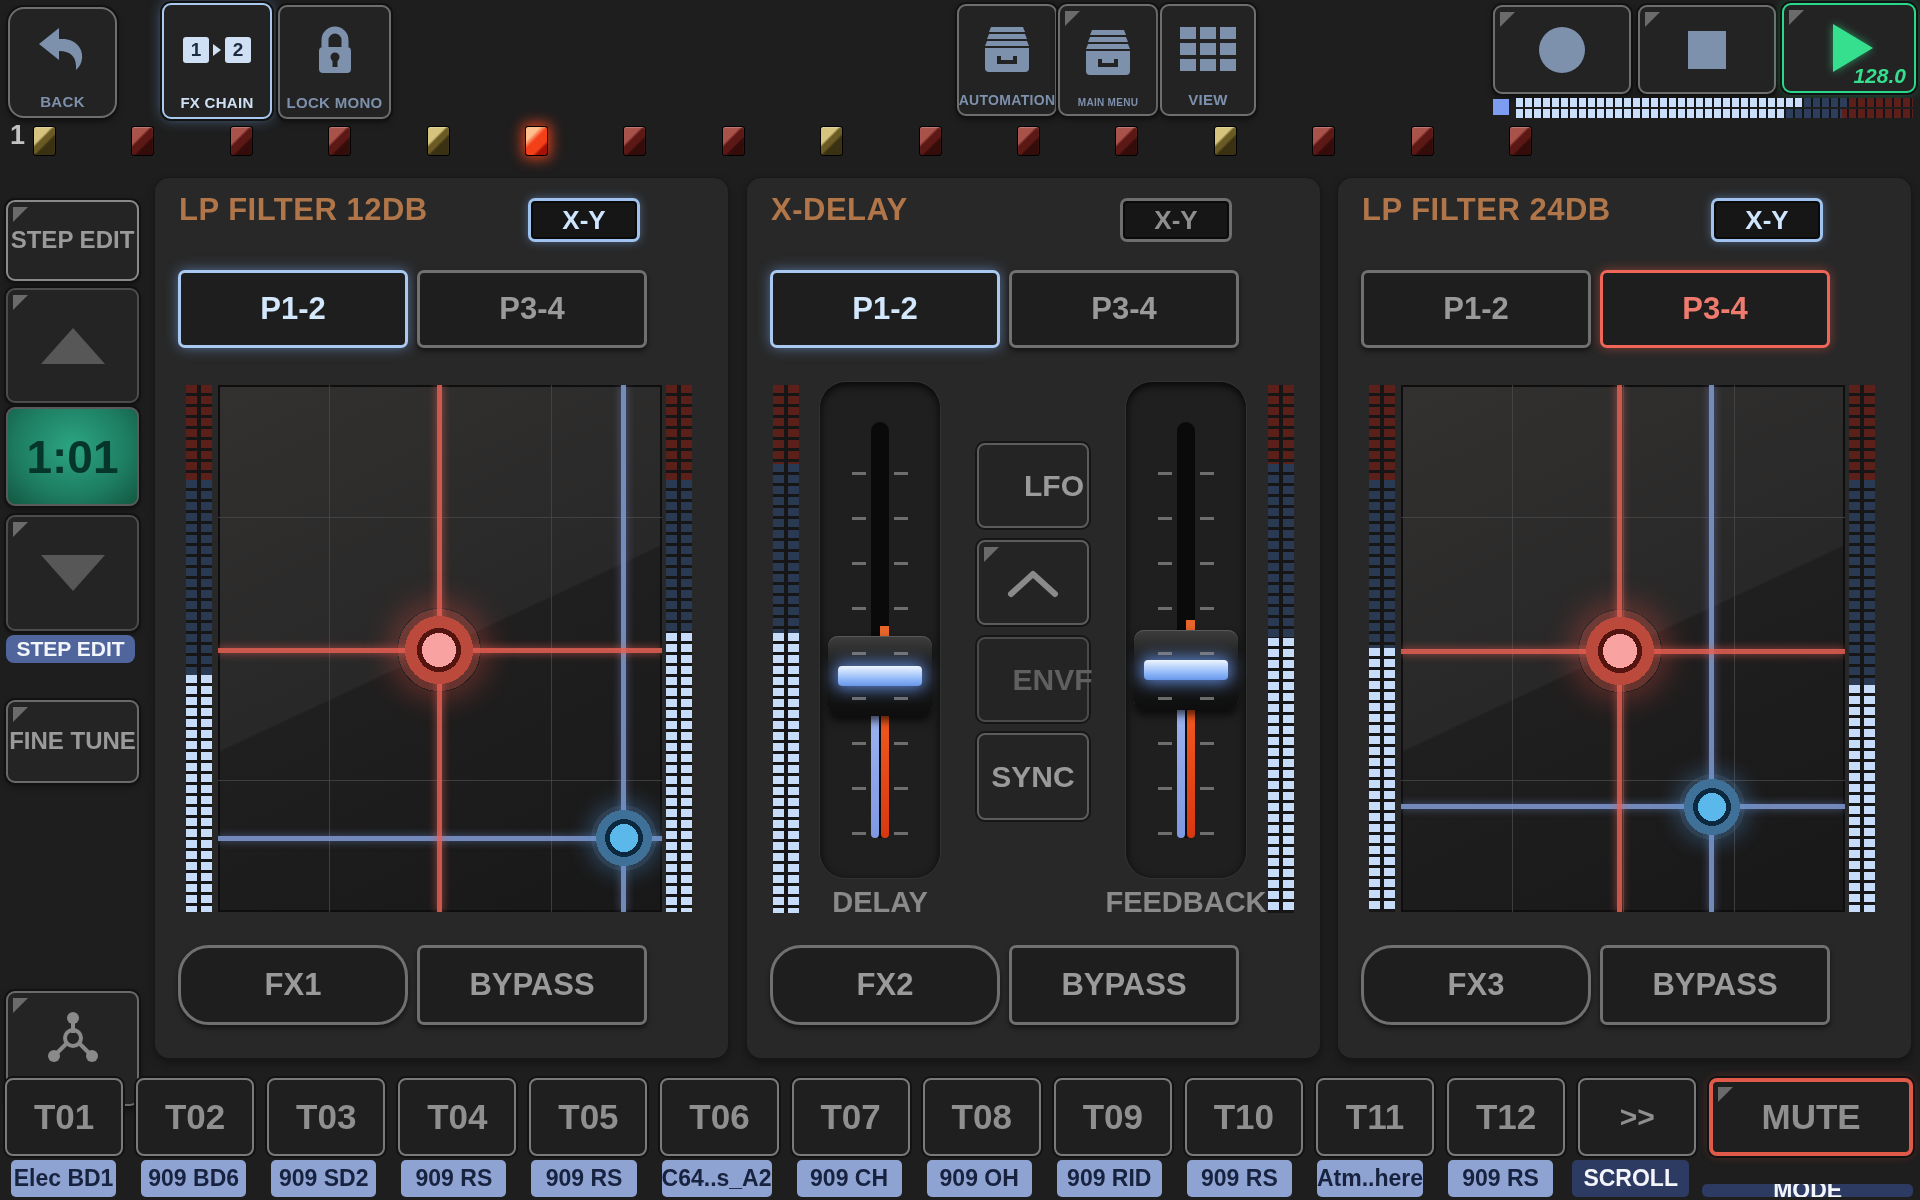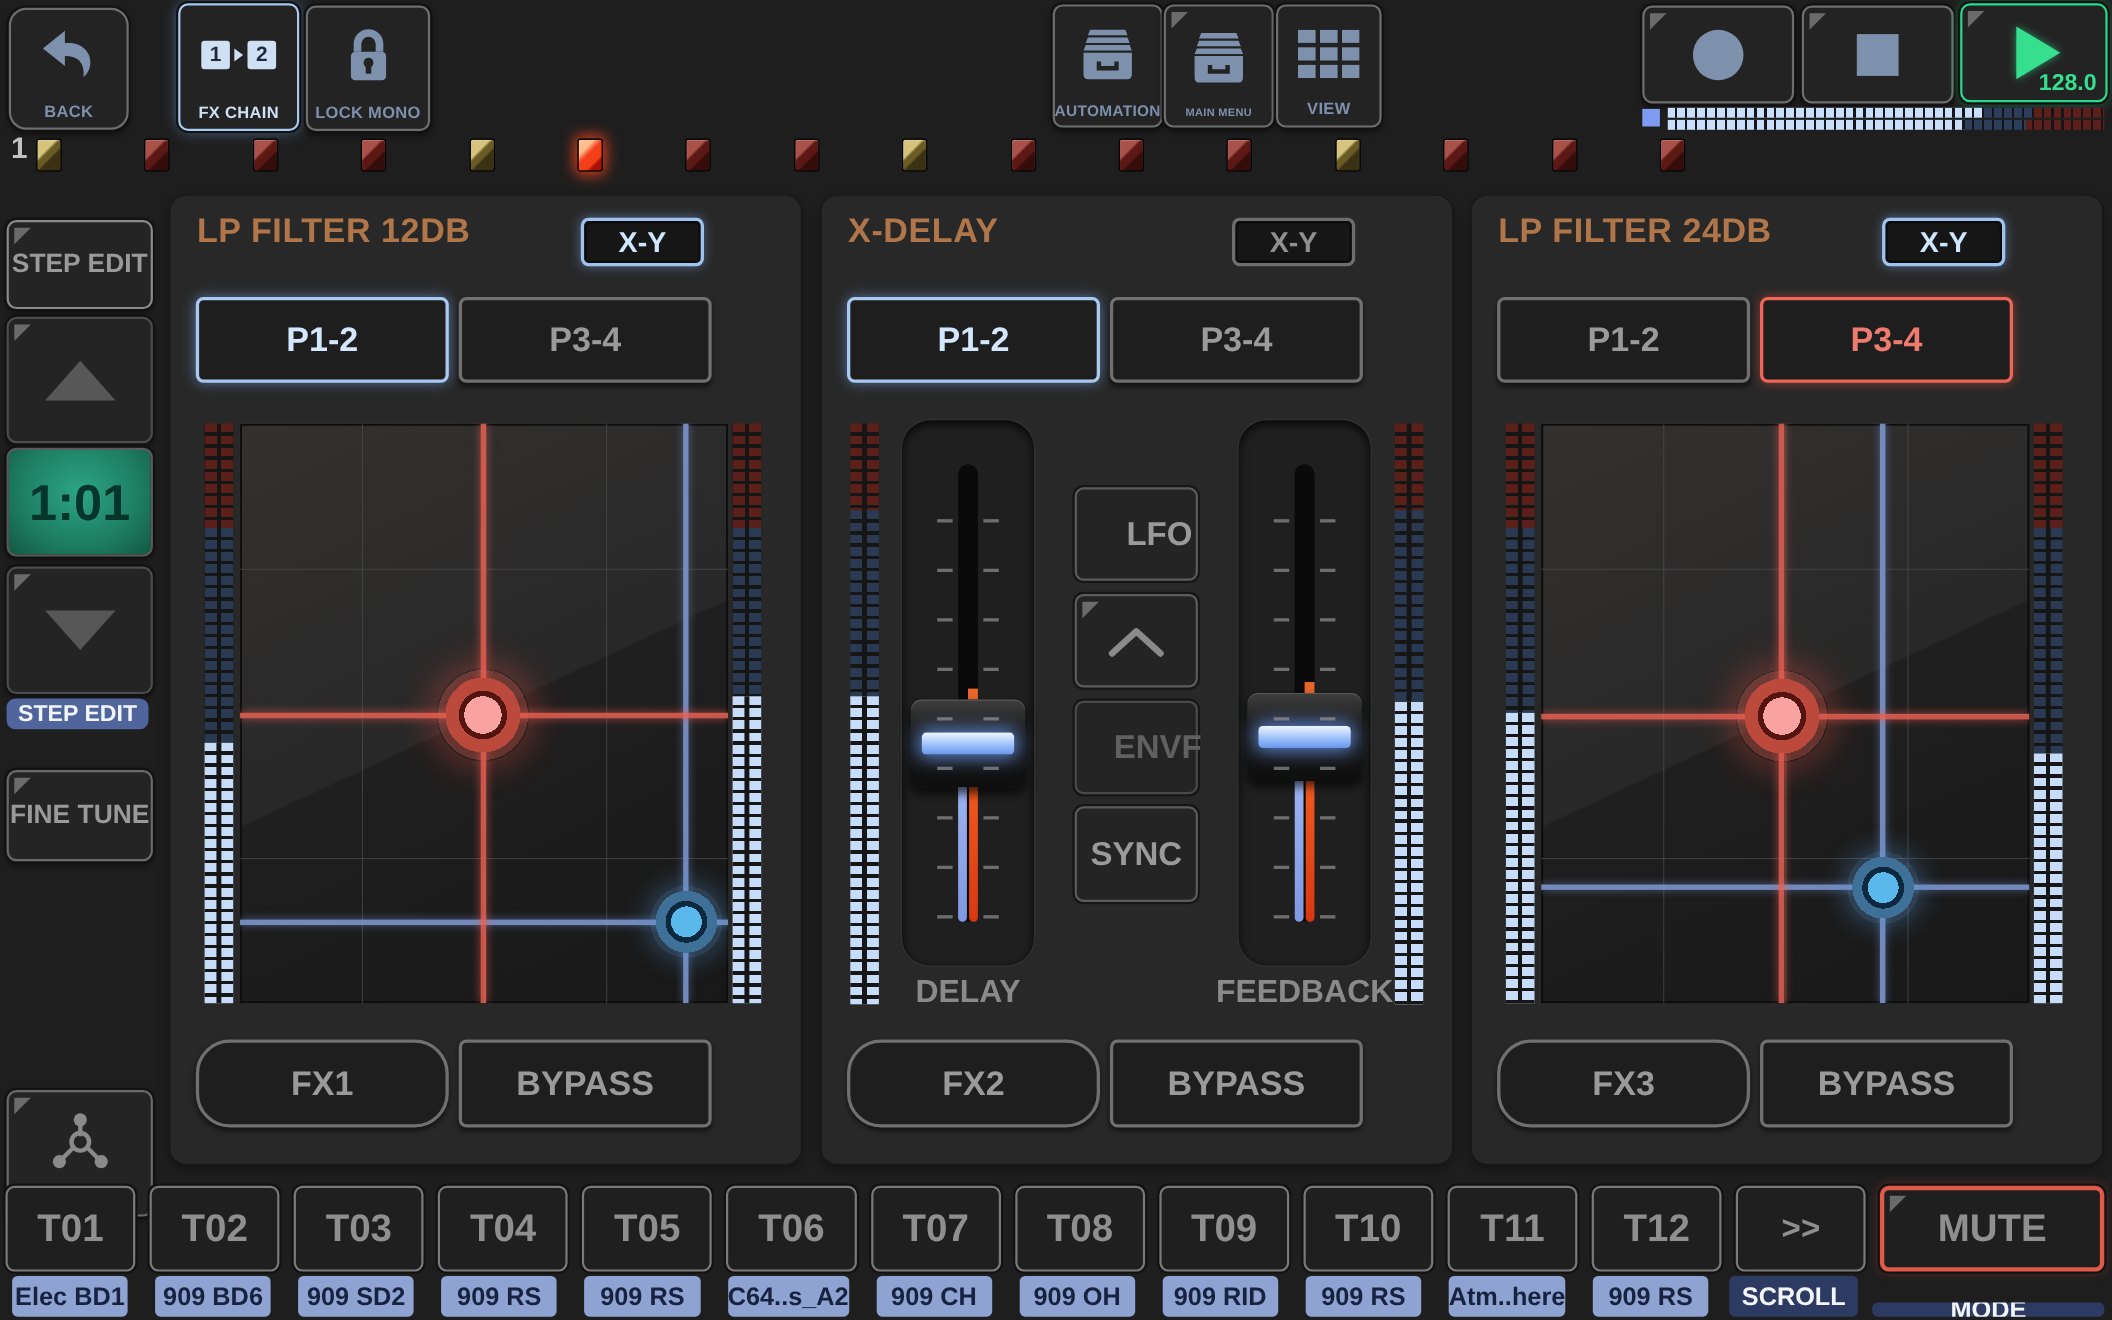--- a/index.html
+++ b/index.html
@@ -19,21 +19,21 @@
     border-right:15px solid transparent;opacity:.7;}
 
   #btn-back{left:8px;top:7px;width:105px;height:107px;border-radius:16px;}
   #btn-fxchain{left:162px;top:3px;width:106px;height:112px;}
   #btn-lockmono{left:278px;top:5px;width:109px;height:110px;}
   #btn-automation{left:957px;top:4px;width:96px;height:108px;}
   #btn-mainmenu{left:1058px;top:4px;width:96px;height:108px;}
   #btn-view{left:1160px;top:4px;width:92px;height:108px;}
   #btn-rec{left:1493px;top:5px;width:134px;height:85px;}
   #btn-stop{left:1638px;top:5px;width:134px;height:85px;}
-  #btn-play{left:1782px;top:3px;width:130px;height:86px;}
+  #btn-play{left:1782px;top:3px;width:130px;height:86px;font-style:italic;}
   .rec-circle{width:46px;height:46px;border-radius:50%;background:#7d90ac;}
   .stop-square{width:38px;height:38px;background:#7d90ac;}
   .play-tri{width:0;height:0;border-top:24px solid transparent;border-bottom:24px solid transparent;
     border-left:40px solid #35df8d;margin-left:8px;filter:drop-shadow(0 0 4px rgba(50,220,140,.6));}
   .tempo{position:absolute;right:8px;bottom:3px;color:#35df8d;font-size:21px;font-weight:bold;}
 
   
   .fxchain-ic{display:flex;align-items:center;gap:4px;}
   .fxchain-ic .dig{width:26px;height:26px;background:#cfe0f4;color:#1d2a3e;border-radius:3px;
     font-size:19px;font-weight:bold;display:flex;align-items:center;justify-content:center;}

